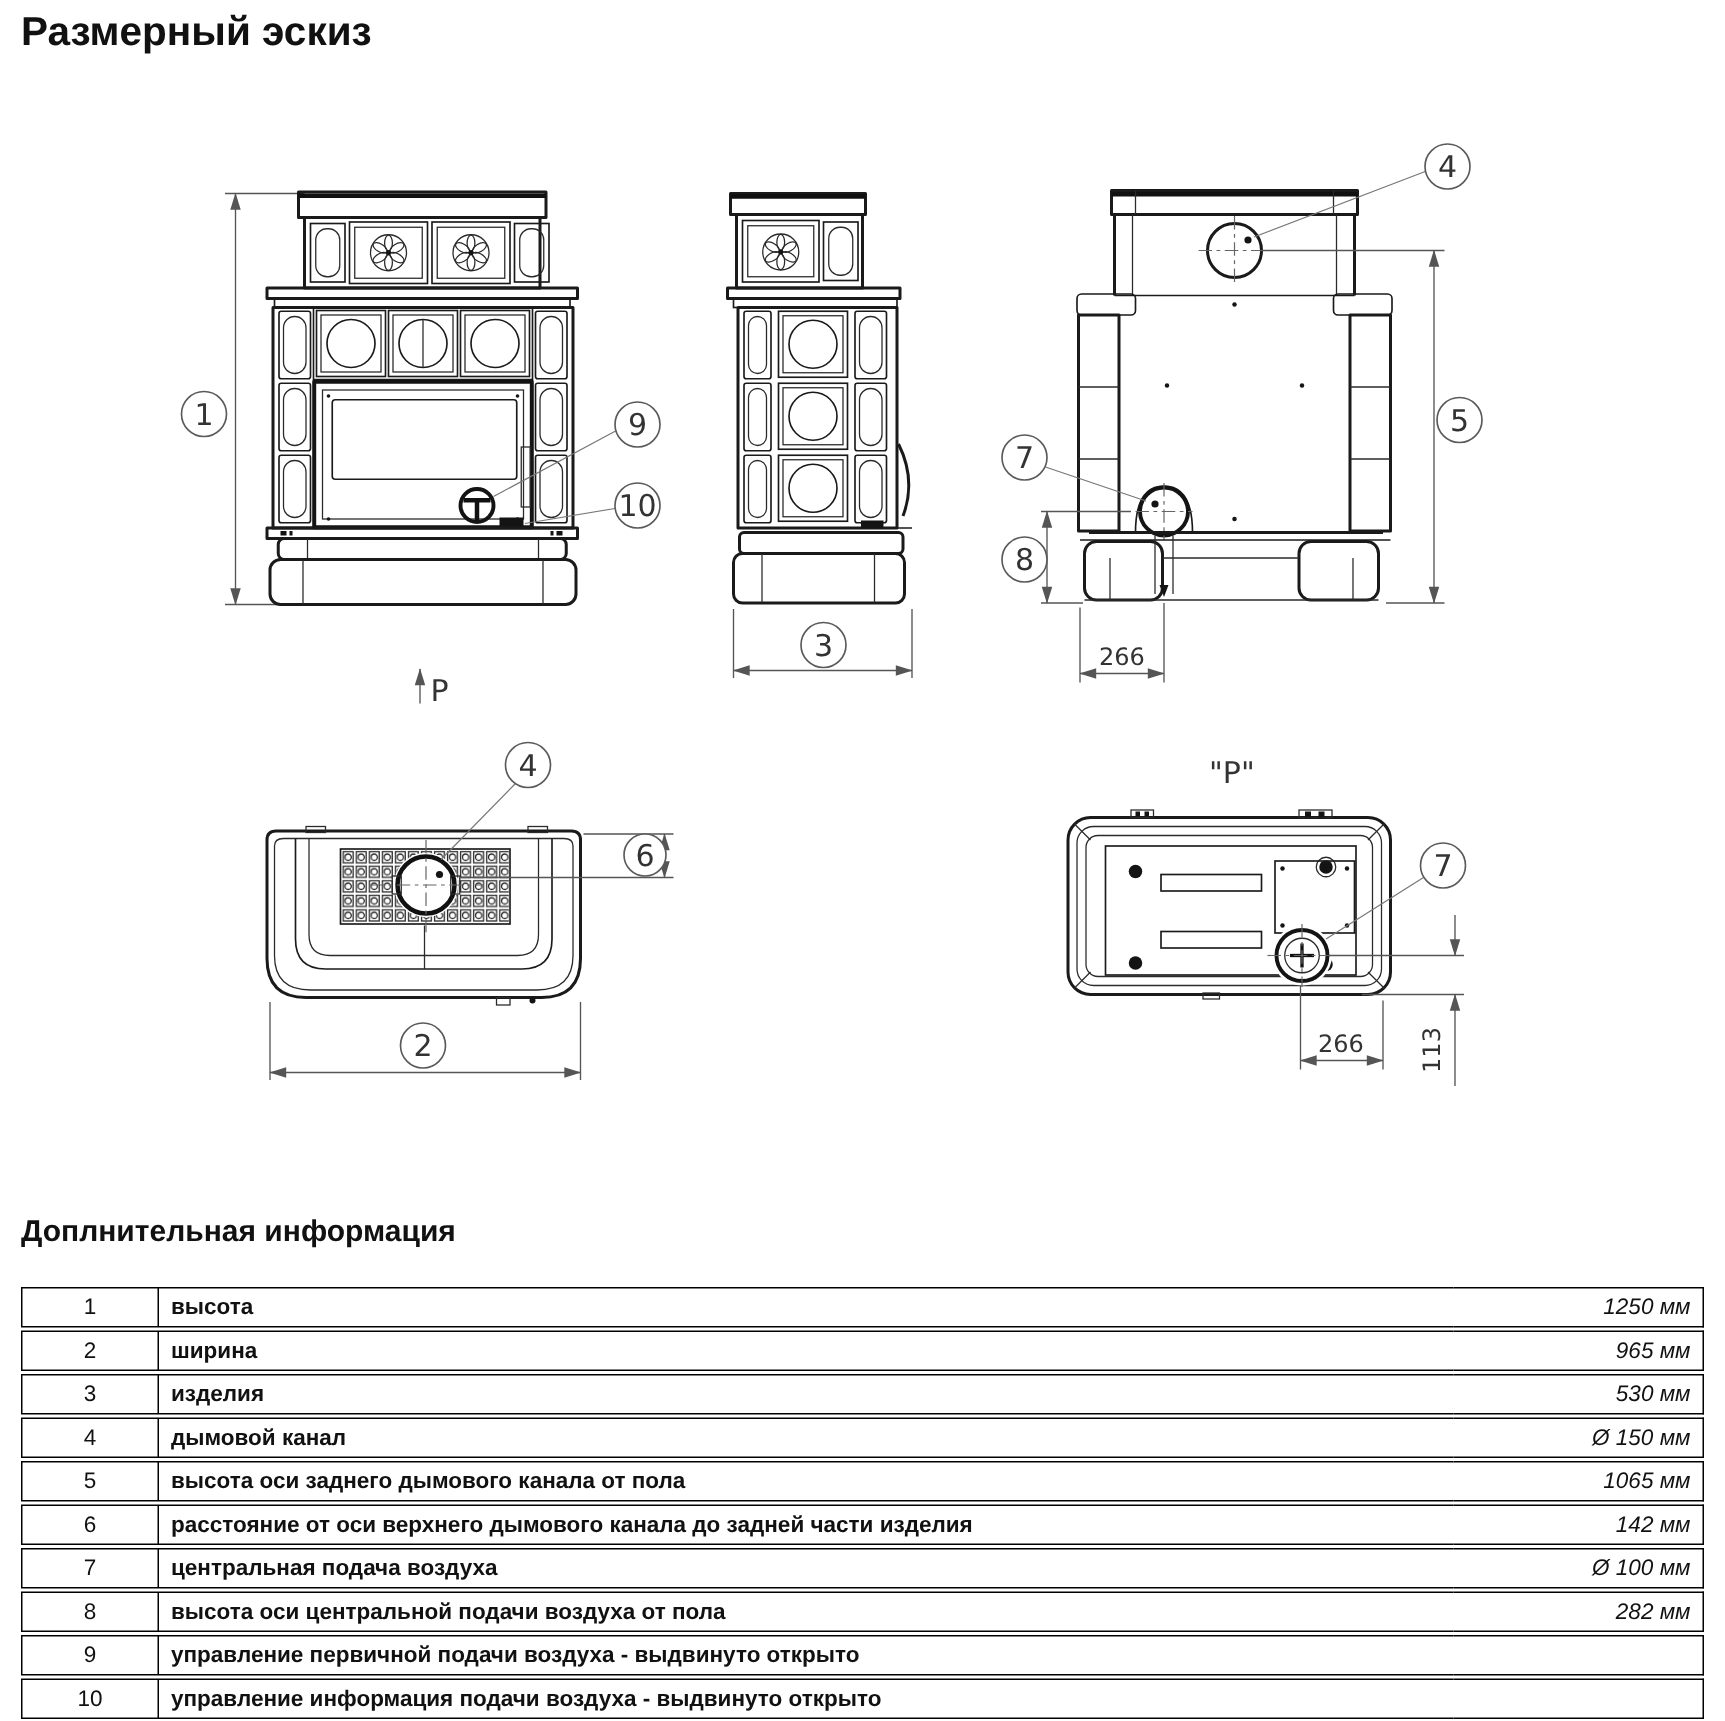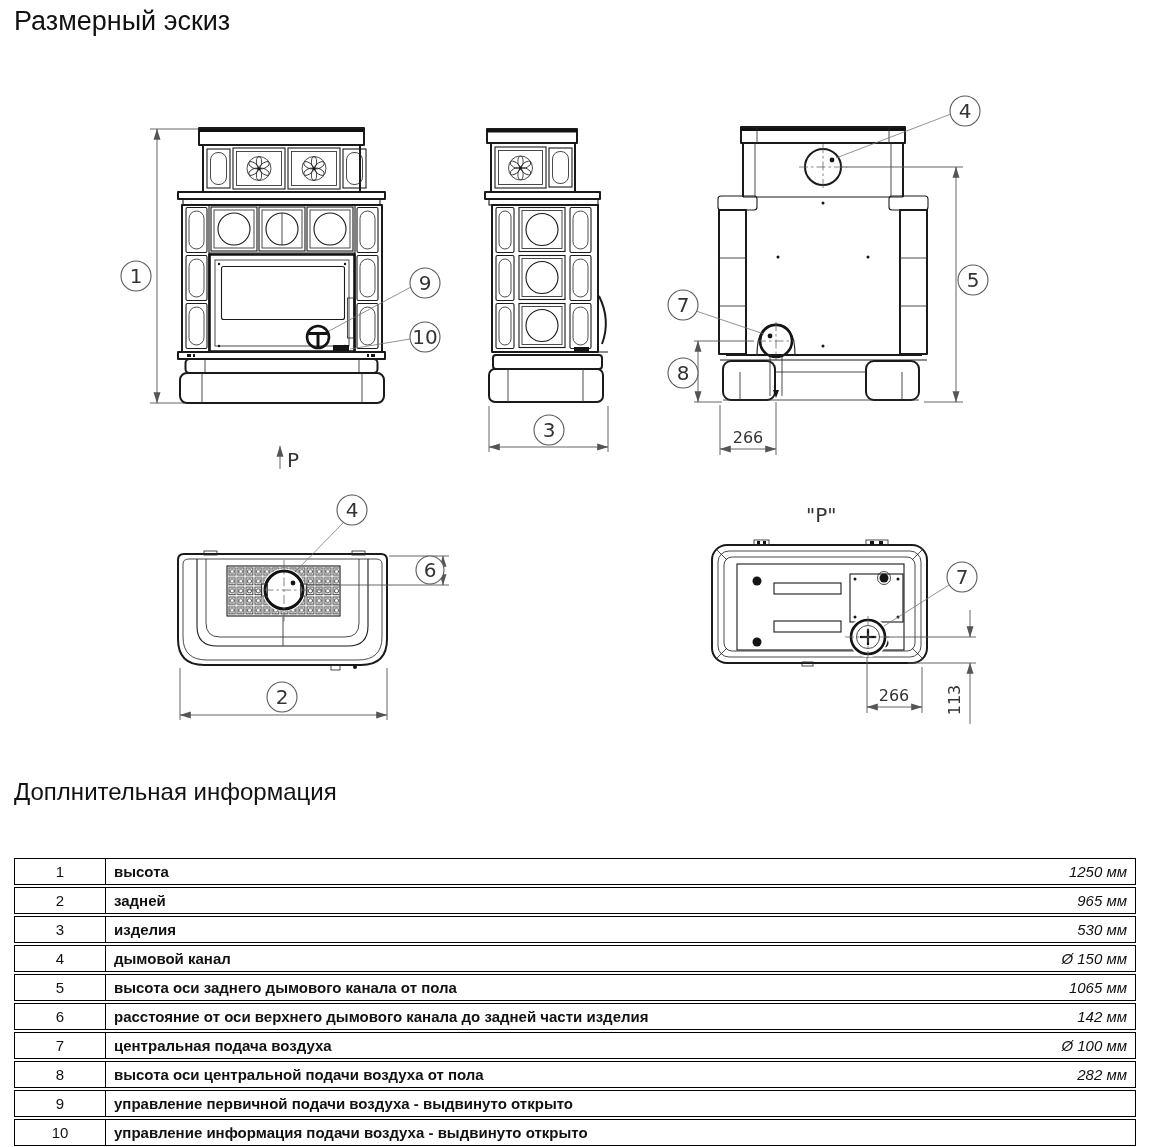--- a/index.html
+++ b/index.html
@@ -1,20 +1,20 @@
 <!DOCTYPE html>
 <html><head>
 <meta charset="utf-8">
 <style>
   html,body{margin:0;padding:0;background:#fff;}
   #page{position:relative;width:1150px;height:1147px;background:#fff;overflow:hidden;
         font-family:"Liberation Sans",sans-serif;}
-  .h1{position:absolute;left:14px;margin:0;font-weight:normal;color:#111;letter-spacing:0;}
+  .h1{position:absolute;left:14px;margin:0;font-weight:bold;color:#111;letter-spacing:0;}
   #title1{top:6px;font-size:27px;}
-  #title2{top:778px;font-size:24px;}
+  #title2{top:810px;font-size:20px;}
   #sketch{position:absolute;left:0;top:92px;}
 
   
   .s2{stroke:#1a1a1a;stroke-width:2;fill:none;stroke-linejoin:round;}
   .s25{stroke:#141414;stroke-width:2.6;fill:none;stroke-linejoin:round;}
   .s3{stroke:#111;stroke-width:3;fill:none;}
   .s1{stroke:#1a1a1a;stroke-width:1.1;fill:none;}
   .s08{stroke:#2a2a2a;stroke-width:0.85;fill:none;}
   .dim{stroke:#555;stroke-width:0.9;fill:none;}
   .ld{stroke:#777;stroke-width:0.8;fill:none;}
@@ -397,21 +397,21 @@
 
   <table id="info-table">
     <tbody>
       <tr>
         <td class="num">1</td>
         <td class="desc">высота</td>
         <td class="val">1250 мм</td>
       </tr>
       <tr>
         <td class="num">2</td>
-        <td class="desc">задней</td>
+        <td class="desc">ширина</td>
         <td class="val">965 мм</td>
       </tr>
       <tr>
         <td class="num">3</td>
         <td class="desc">изделия</td>
         <td class="val">530 мм</td>
       </tr>
       <tr>
         <td class="num">4</td>
         <td class="desc">дымовой канал</td>

